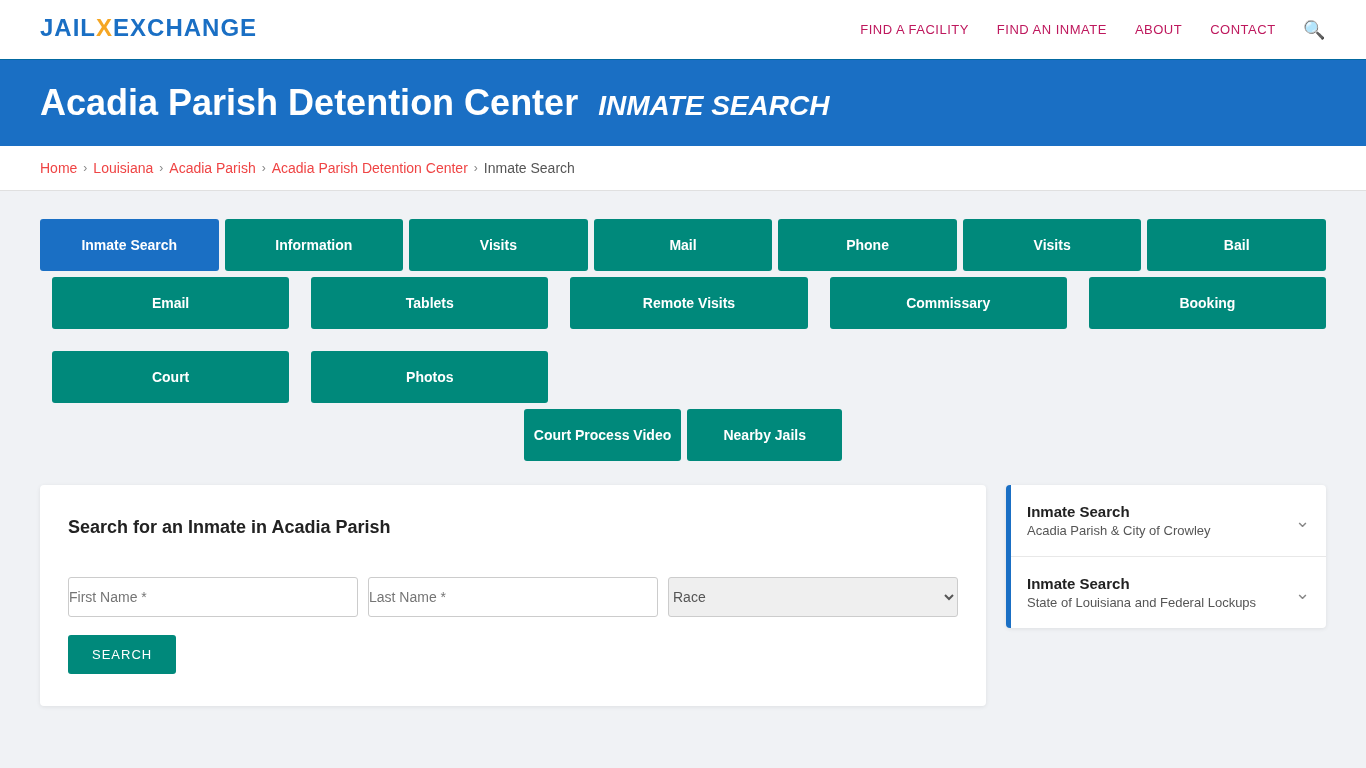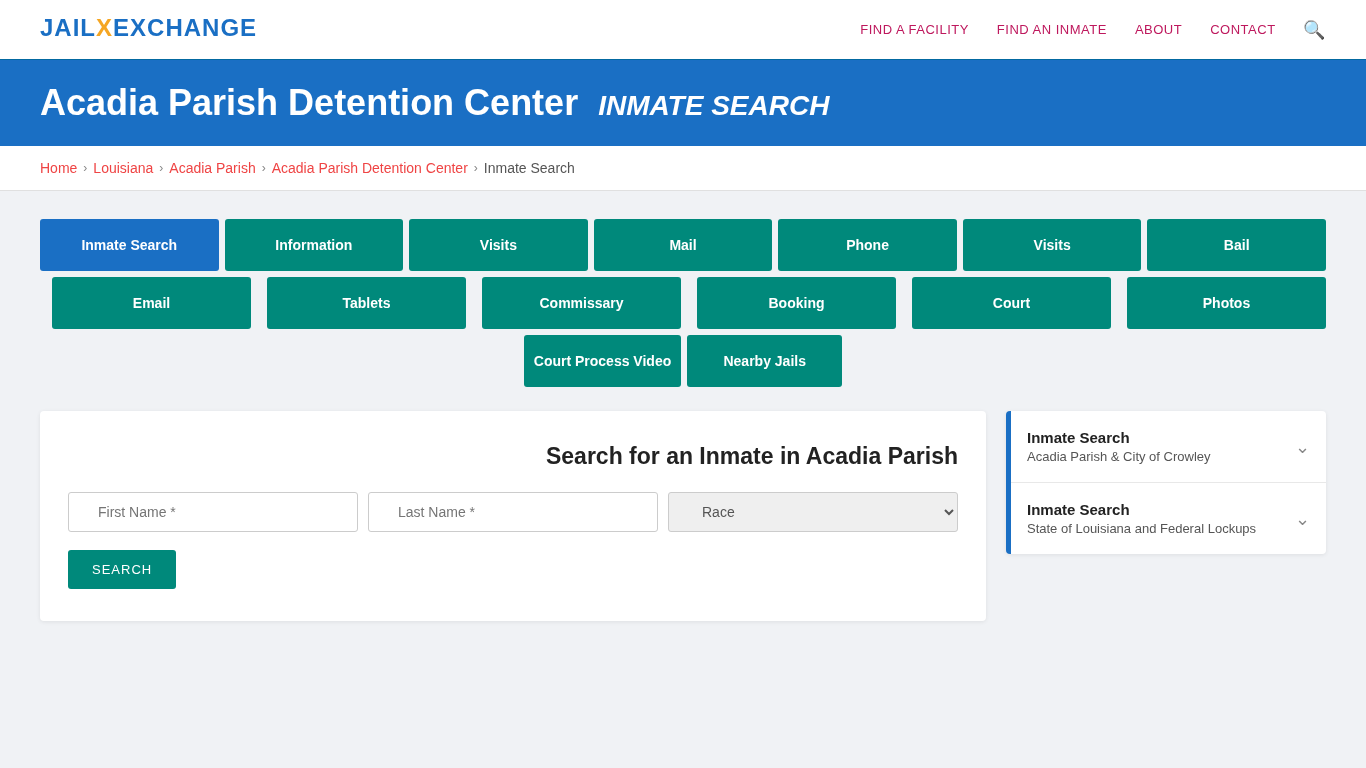--- a/index.html
+++ b/index.html
@@ -85,22 +85,22 @@
 
     
     .tabs-grid {
       display: grid;
       grid-template-columns: repeat(7, 1fr);
       gap: 6px;
       margin-bottom: 6px;
     }
     .tabs-row2 {
       display: grid;
-      grid-template-columns: repeat(6, 1fr);
-      gap: 16px;
+      grid-template-columns: repeat(5, 1fr);
+      gap: 22px;
       margin-bottom: 6px;
       margin-left: 12px;
     }
     .tabs-row3 {
       display: flex;
       justify-content: center;
       gap: 6px;
       margin-bottom: 24px;
     }
     .tab-btn {
@@ -131,41 +131,42 @@
 
     
     .search-box {
       background: #fff;
       border-radius: 4px;
       padding: 32px 28px;
       flex: 1;
       box-shadow: 0 1px 4px rgba(0,0,0,0.08);
     }
     .search-box h2 {
-      font-size: 23px;
+      font-size: 18px;
       font-weight: 700;
-      text-align: right;
+      text-align: left;
       margin-bottom: 22px;
       color: #222;
     }
     .search-fields {
       display: flex;
       gap: 10px;
       margin-bottom: 18px;
       flex-wrap: wrap;
     }
     .search-fields input,
     .search-fields select {
       border: 1px solid #ccc;
       border-radius: 3px;
-      padding: 10px 29px;
+      padding: 10px 0;
       font-size: 14px;
       color: #555;
       flex: 1;
       min-width: 100px;
+      margin-top: 17px;
     }
     .search-btn {
       background: #00897b;
       color: #fff;
       border: none;
       padding: 12px 24px;
       font-size: 13px;
       font-weight: 400;
       letter-spacing: 1px;
       cursor: pointer;
@@ -255,20 +256,21 @@
     <button class="tab-btn">Visits</button>
     <button class="tab-btn">Mail</button>
     <button class="tab-btn">Phone</button>
     <button class="tab-btn">Visits</button>
     <button class="tab-btn">Bail</button>
   </div>
 
   <div class="tabs-row2">
     <button class="tab-btn">Email</button>
     <button class="tab-btn">Tablets</button>
+    <button class="tab-btn">Remote Visits</button>
     <button class="tab-btn">Commissary</button>
     <button class="tab-btn">Booking</button>
     <button class="tab-btn">Court</button>
     <button class="tab-btn">Photos</button>
   </div>
 
   <div class="tabs-row3">
     <button class="tab-btn wide">Court Process Video</button>
     <button class="tab-btn wide">Nearby Jails</button>
   </div>

